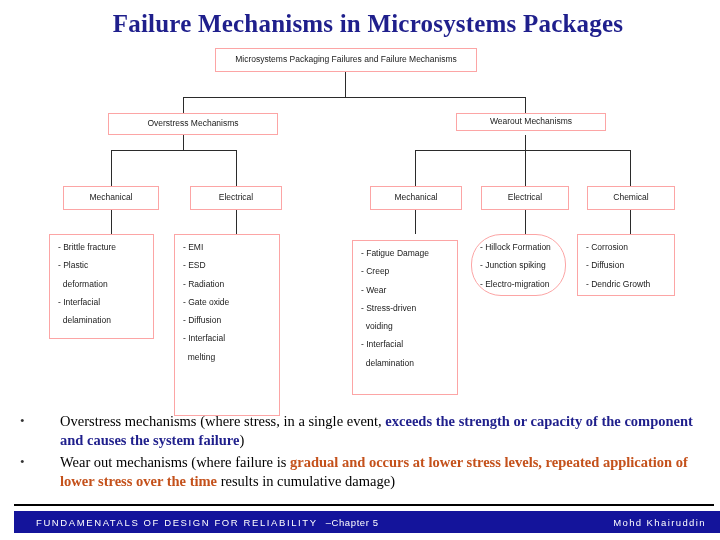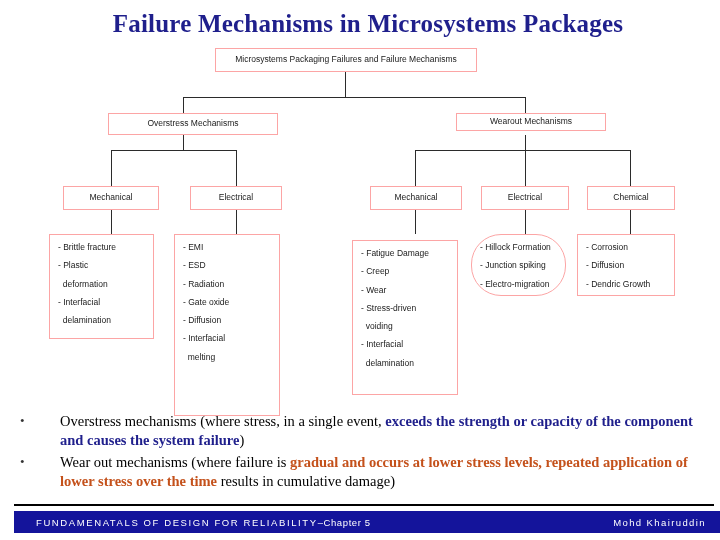--- a/index.html
+++ b/index.html
@@ -109,21 +109,21 @@
     font-family: "Liberation Sans", sans-serif;
     font-size: 9.5px;
     letter-spacing: 1.6px;
     display: flex;
     align-items: center;
     justify-content: space-between;
     box-sizing: border-box;
     padding: 0 14px 0 22px;
   }
   .footer-bar .chapter { letter-spacing: 0.6px; }
-  .footer-left { display: flex; align-items: baseline; gap: 0px; white-space: nowrap; }
+  .footer-left { display: flex; align-items: baseline; gap: 8px; white-space: nowrap; }
   .footer-right { letter-spacing: 1.4px; white-space: nowrap; }
 </style>
 </head>
 <body>
 
 <div class="slide-title">Failure Mechanisms in Microsystems Packages</div>
 
 <div class="diagram">
 
   <div class="node" style="left:215px; top:4px; width:262px; height:24px;">Microsystems Packaging Failures and Failure Mechanisms</div>

